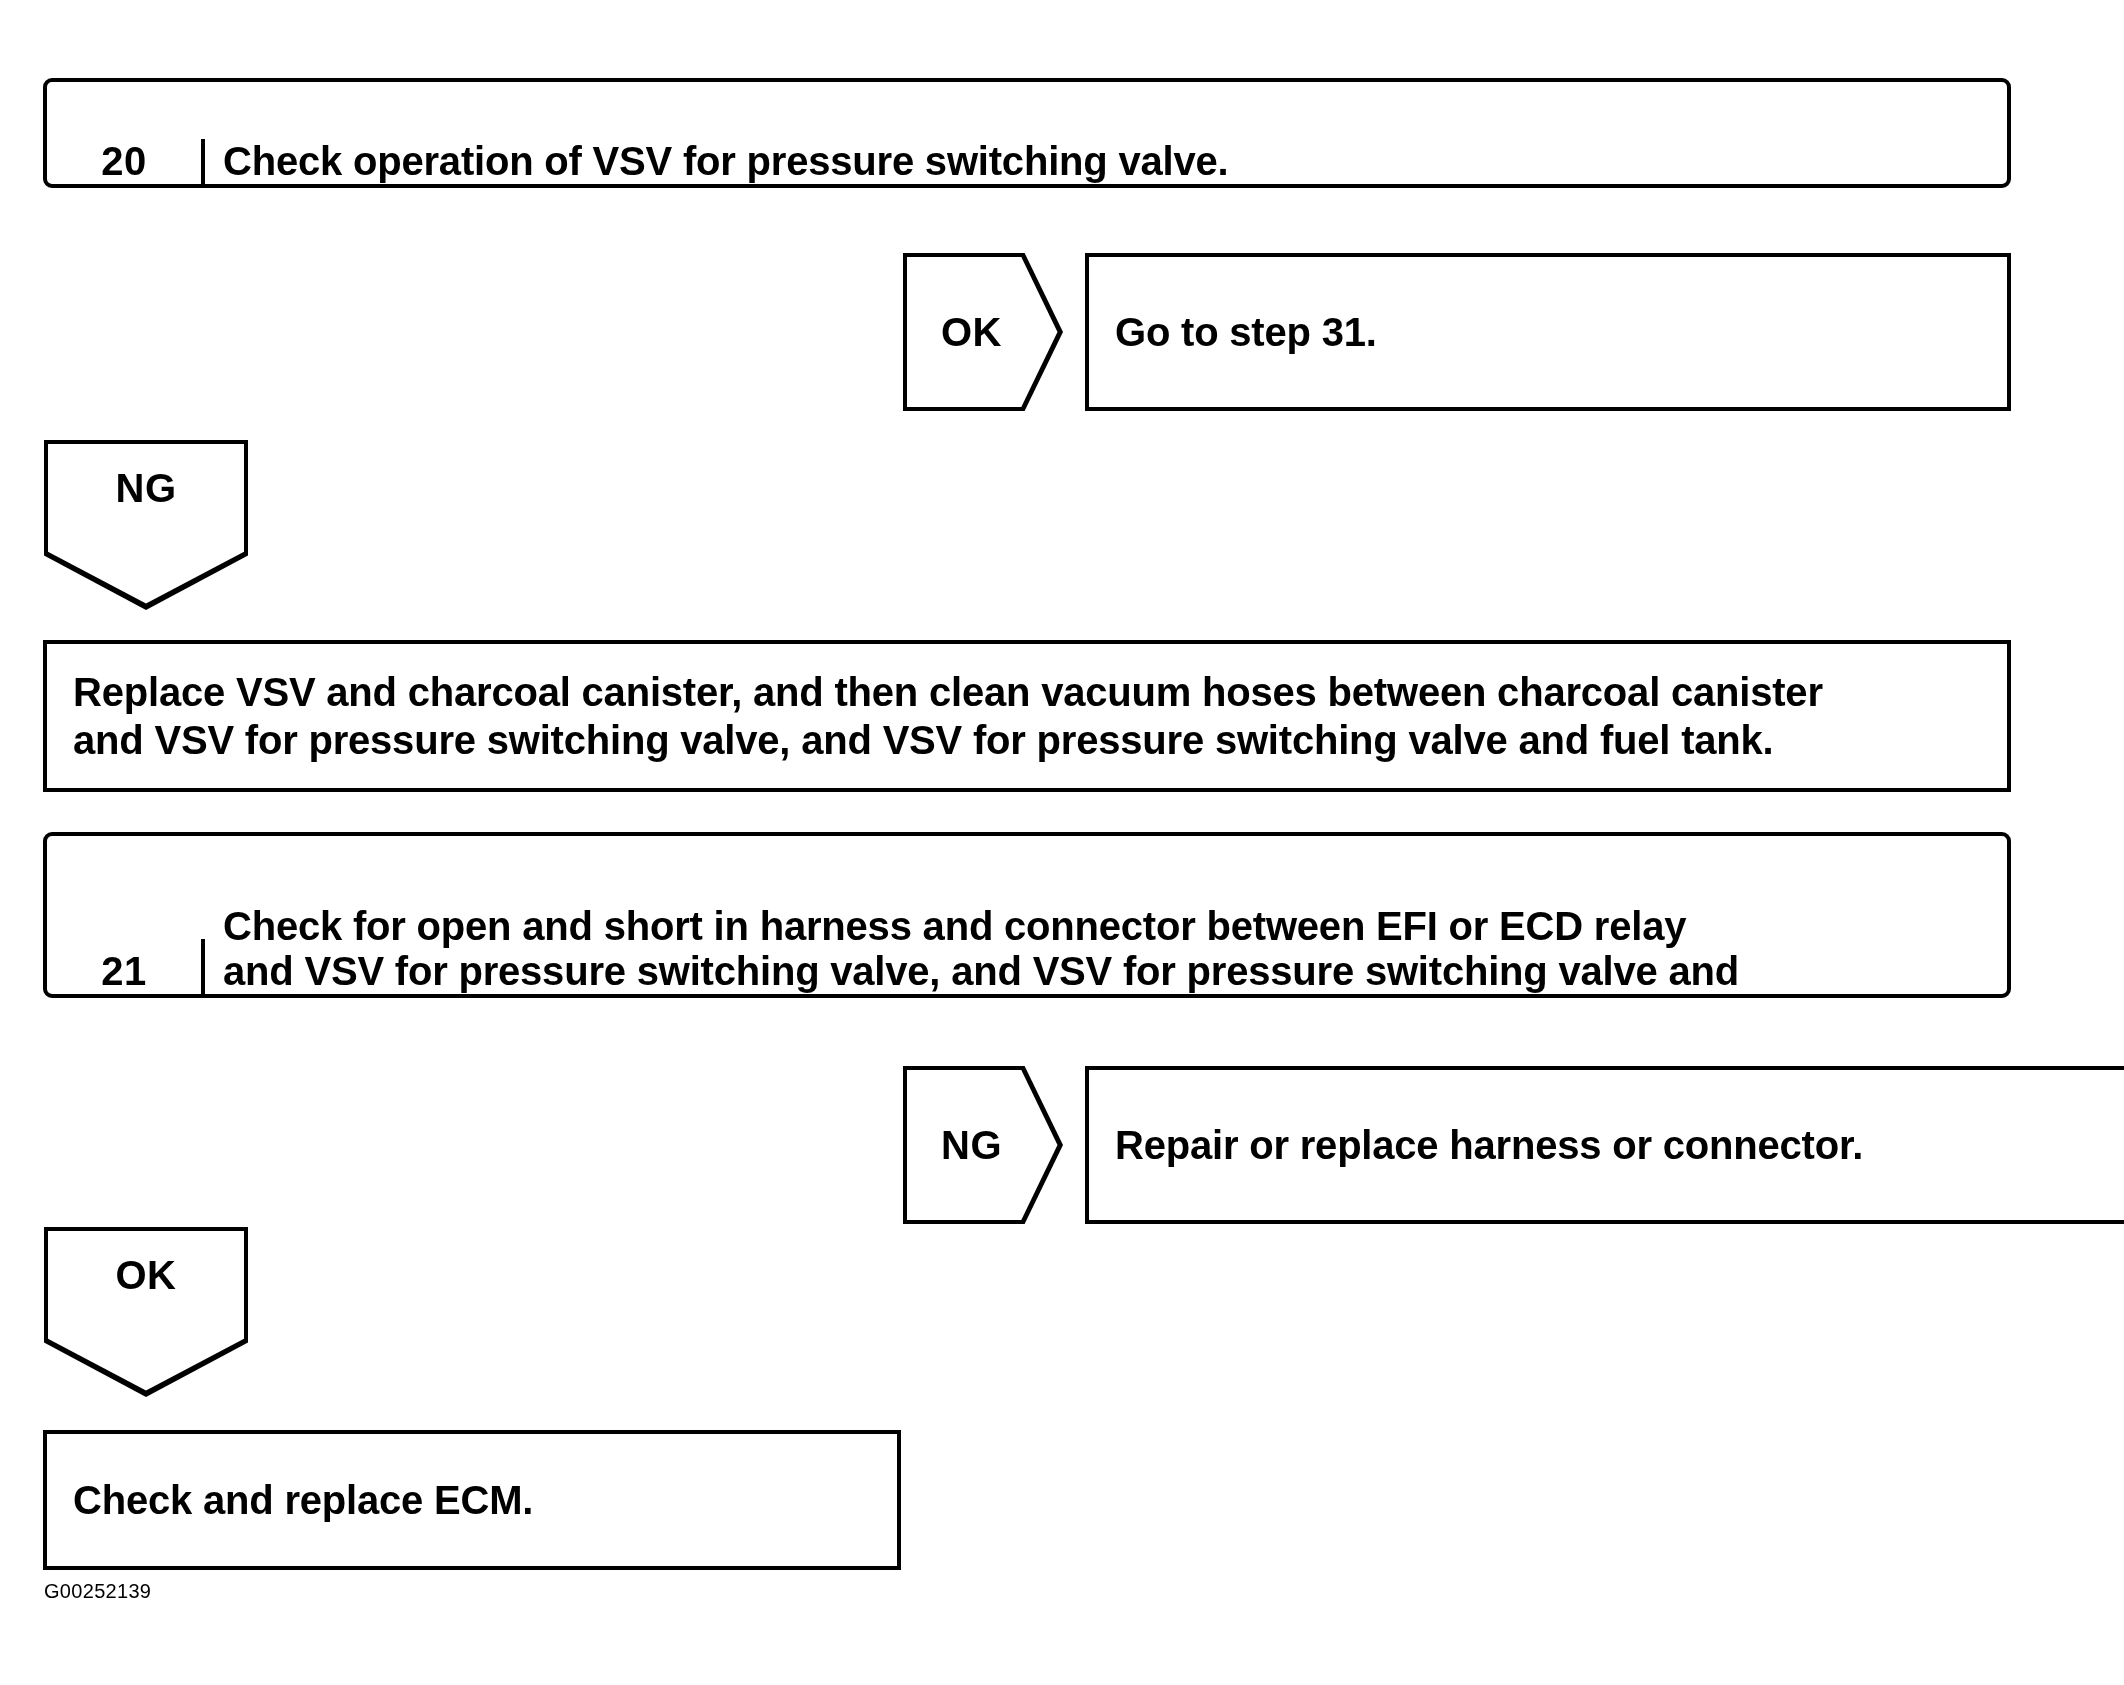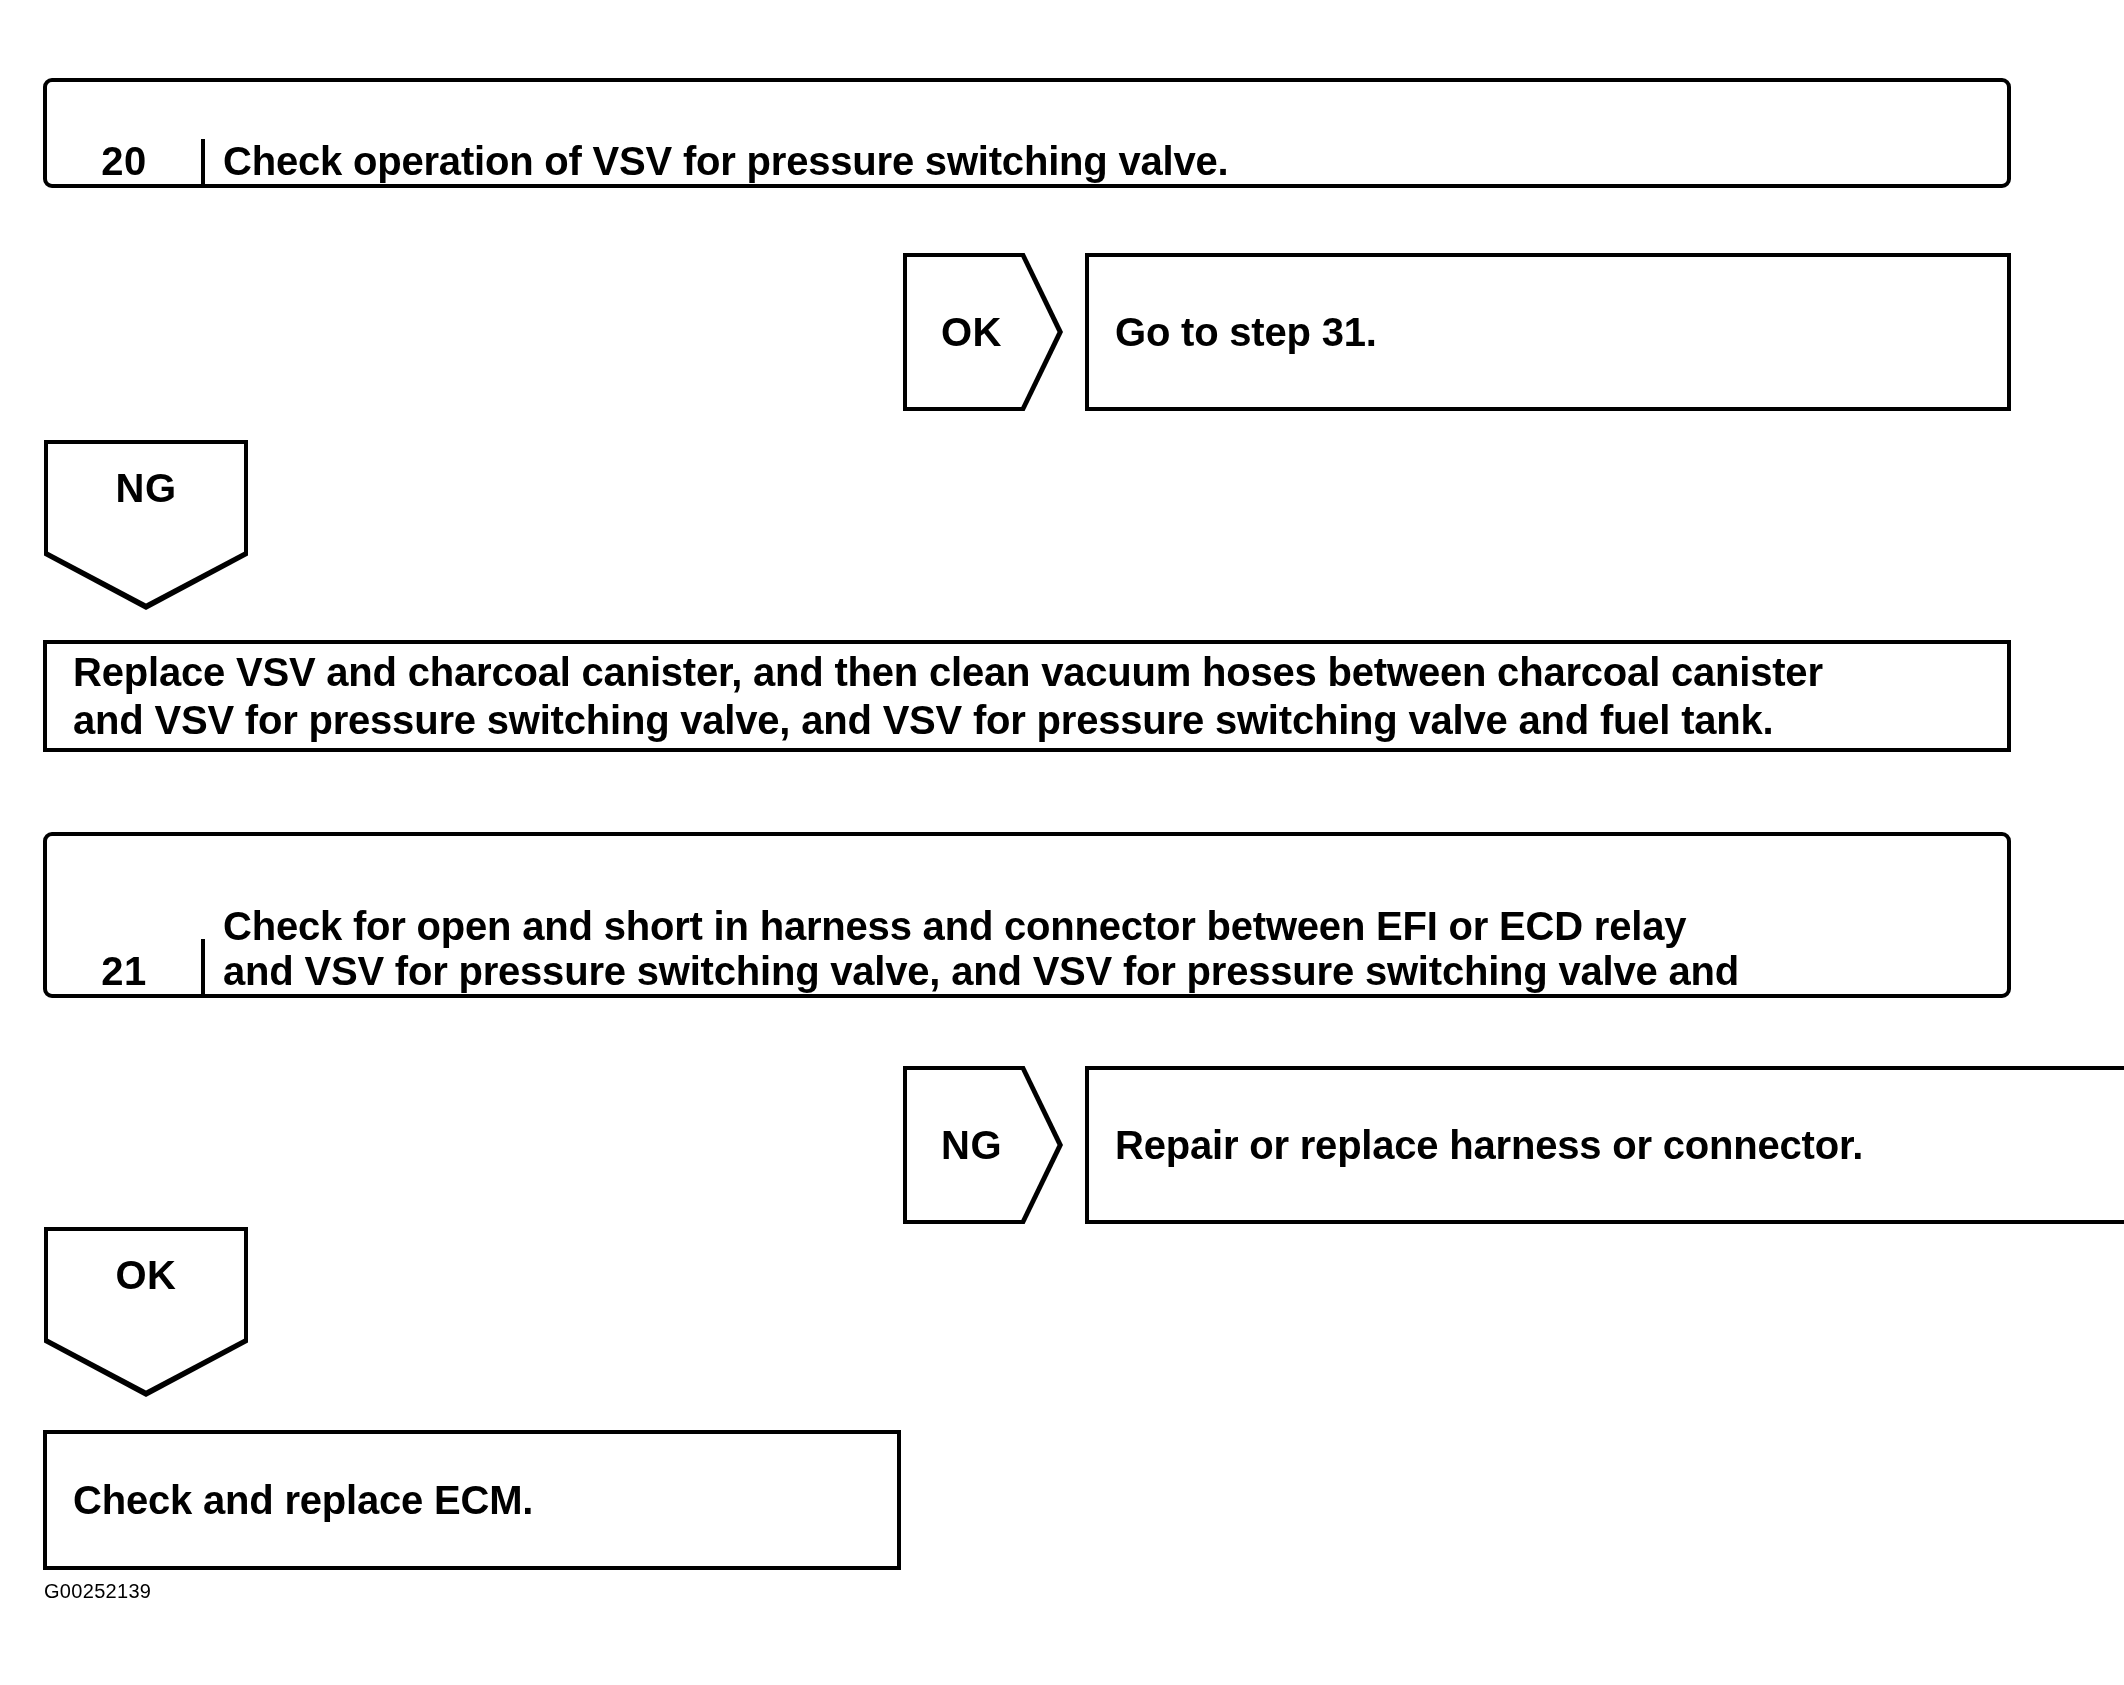--- a/index.html
+++ b/index.html
@@ -168,21 +168,21 @@
   <div class="box" style="left:1085px; top:253px; width:926px; height:158px;">
     <div class="action-text">Go to step 31.</div>
   </div>
 
   <div class="tag-down" style="left:44px; top:440px; width:204px; height:170px;">
     <div class="tagd-shape"></div>
     <div class="tagd-inner"></div>
     <div class="tagd-label">NG</div>
   </div>
 
-  <div class="box" style="left:43px; top:640px; width:1968px; height:112px;">
+  <div class="box" style="left:43px; top:640px; width:1968px; height:152px;">
     <div class="action-text two-line">
       <div>
         <div>Replace VSV and charcoal canister, and then clean vacuum hoses between charcoal canister</div>
         <div>and VSV for pressure switching valve, and VSV for pressure switching valve and fuel tank.</div>
       </div>
     </div>
   </div>
 
   <div class="box step-row" style="left:43px; top:832px; width:1968px; height:166px;">
     <div class="step-num" style="align-items:flex-start; padding-top:10px;">21</div>

